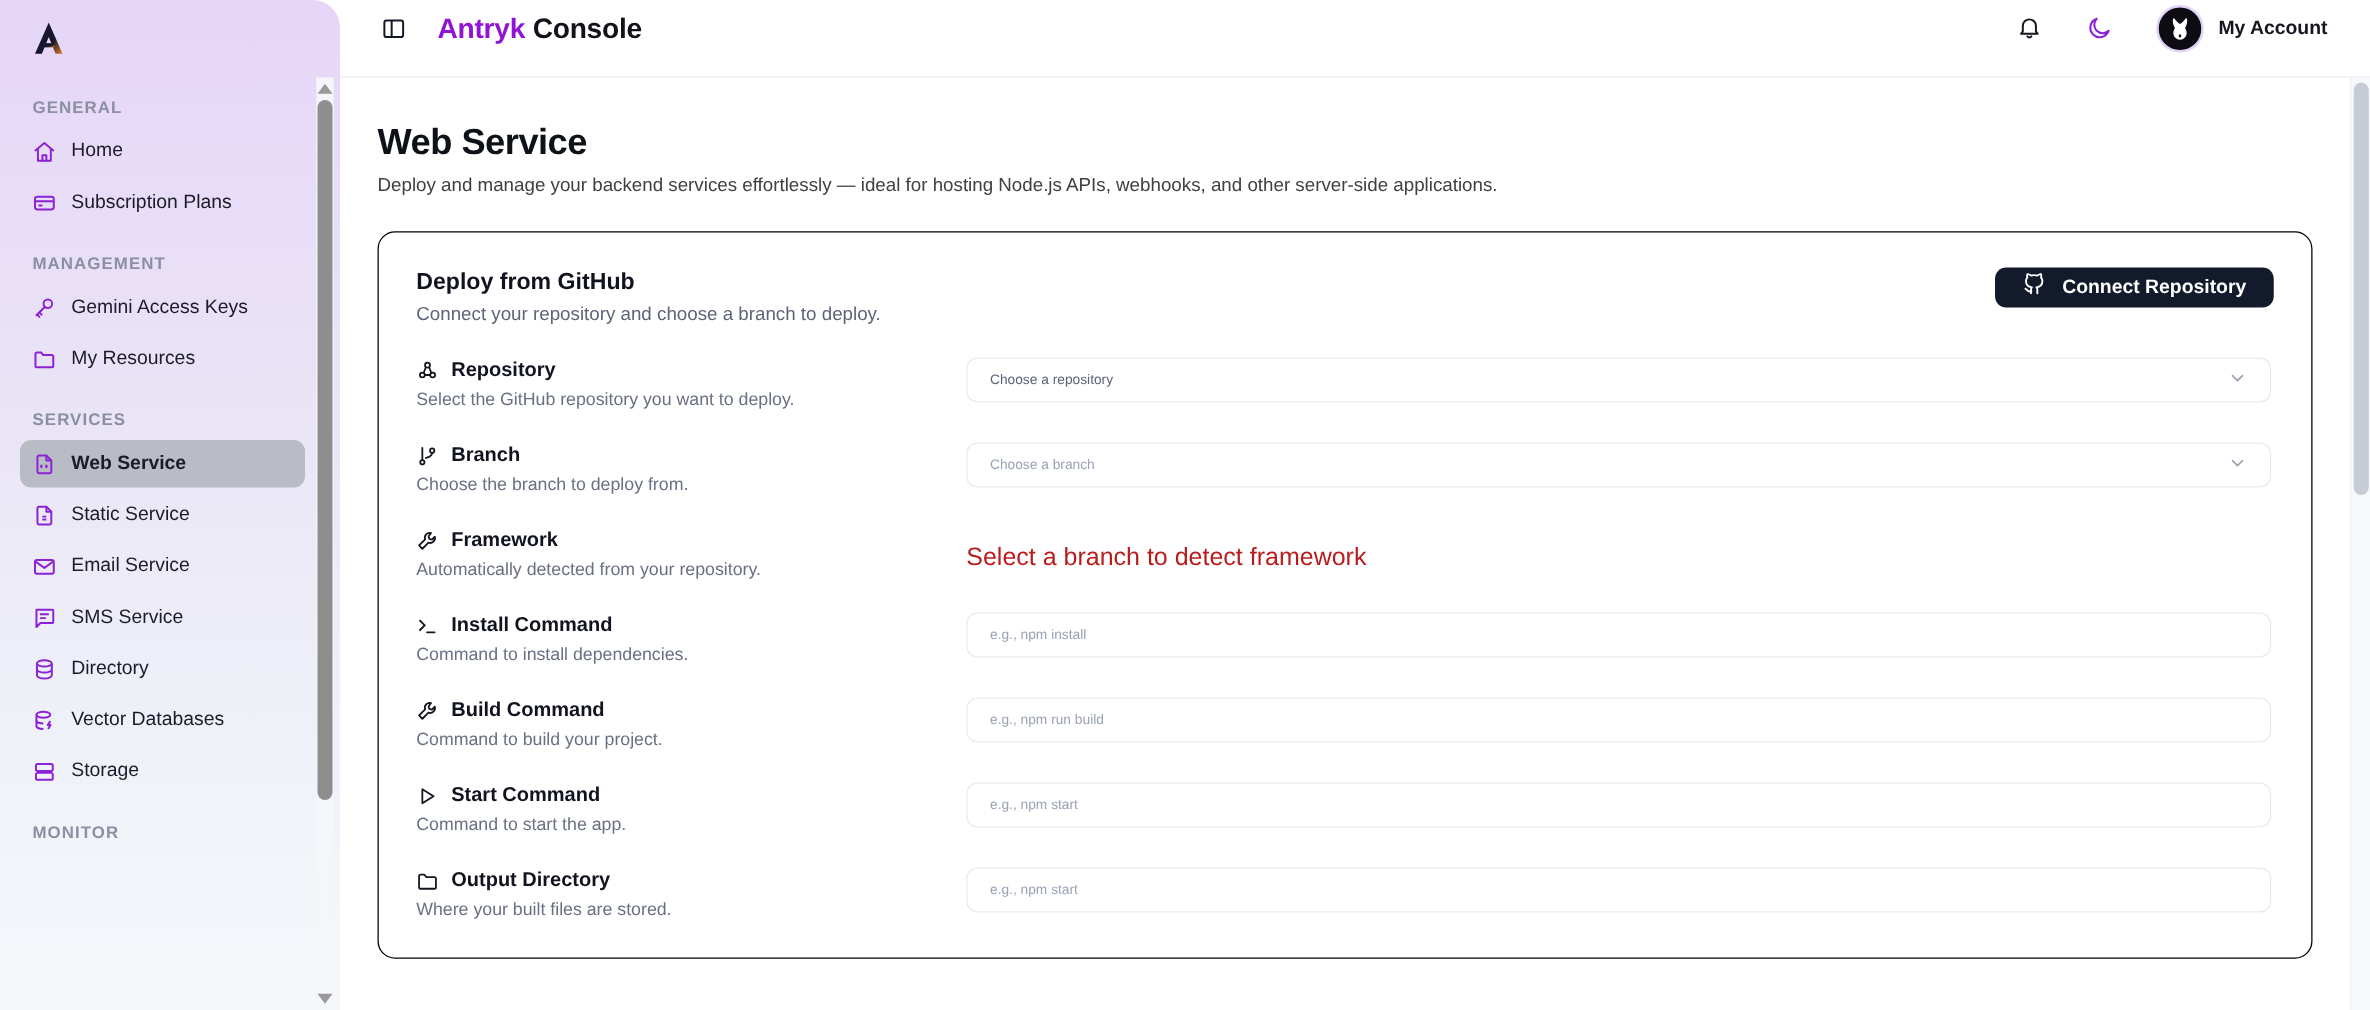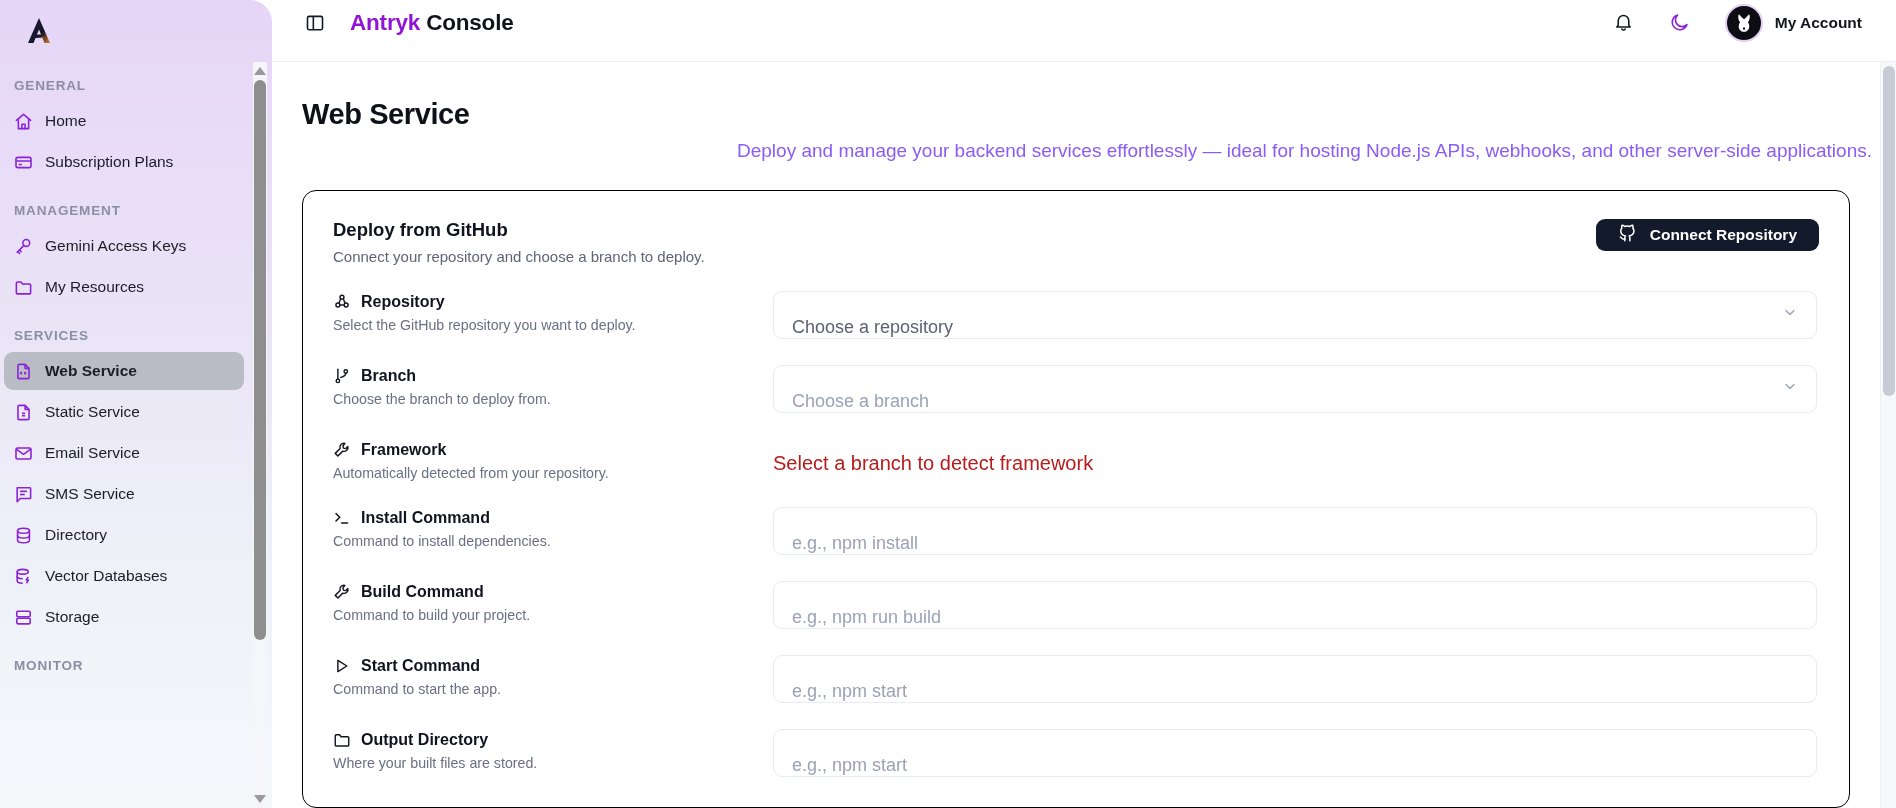--- a/index.html
+++ b/index.html
@@ -24,21 +24,21 @@
   .sb-logo {
     height: 62px;
     display: flex; align-items: center;
     padding-left: 22px;
   }
   .logo-mark { width: 34px; height: 34px; display:block; }
 
   .sb-scroll {
     position: absolute;
     top: 62px; left: 0; right: 0; bottom: 0;
-    padding-left: 4px; padding-right: 28px;
+    padding-left: 16px; padding-right: 28px;
   }
   .sb-group-label {
     font-size: 13.5px; font-weight: 700; letter-spacing: .85px;
     color: #8b8fa3; text-transform: uppercase;
     padding: 0 0 0 10px;
     margin-top: 22px; margin-bottom: 9px;
   }
   .sb-group-label.first { margin-top: 16px; }
   .sb-item {
     display: flex; align-items: center; gap: 12px;
@@ -102,21 +102,21 @@
 
   
   .content {
     flex: 1 1 auto; position: relative;
     padding: 0 24px 0 0;
     overflow: hidden;
   }
   .content-inner { padding: 36px 0 0 30px; }
 
   .page-title { font-size: 29px; font-weight: 700; color: #0f1118; letter-spacing: -0.4px; }
-  .page-sub { font-size: 19px; color: #8b5cf6; margin-top: 9px; text-align: right; }
+  .page-sub { font-size: 15px; color: #404040; margin-top: 9px; }
 
   .card {
     margin-top: 28px; margin-right: 22px;
     border: 1px solid #000000;
     border-radius: 14px;
     background: #fff;
     padding: 28px 30px 30px 30px;
   }
   .card-head { display: flex; align-items: flex-start; }
   .card-head-txt { flex: 1 1 auto; }
@@ -136,27 +136,27 @@
   .frow-label { flex: 0 0 440px; padding-top: 2px; }
   .flab { display: flex; align-items: center; gap: 10px; }
   .flab-ico { width: 18px; height: 18px; flex:0 0 18px; color: #13151f; display:block; }
   .flab-ico svg { display:block; width:18px; height:18px; }
   .flab-txt { font-size: 16px; font-weight: 700; color: #111320; }
   .fdesc { font-size: 14.2px; color: #6a7084; margin-top: 6px; }
 
   .frow-ctl { flex: 1 1 auto; padding-right: 2px; }
   .ctl {
     position: relative;
-    height: 48px; width: 100%;
+    height: 36px; width: 100%;
     border: 1px solid #e7ebf2;
     border-radius: 9px;
     background: #fff;
-    display: flex; align-items: flex-end;
+    display: flex; align-items: center;
     padding: 0 18px;
-    font-size: 18px;
+    font-size: 11px;
     cursor: pointer;
   }
   .ctl .ph { color: #9aa2b5; }
   .ctl .ph.strong { color: #5a6275; }
   .chev { position: absolute; right: 18px; top: 50%; transform: translateY(-50%); color:#9aa2b5; }
   .ctl.input { cursor: text; }
   .plain-note { font-size: 20px; color: #b91c1c; padding-top: 13px; }
 
   
   .content-bar {

